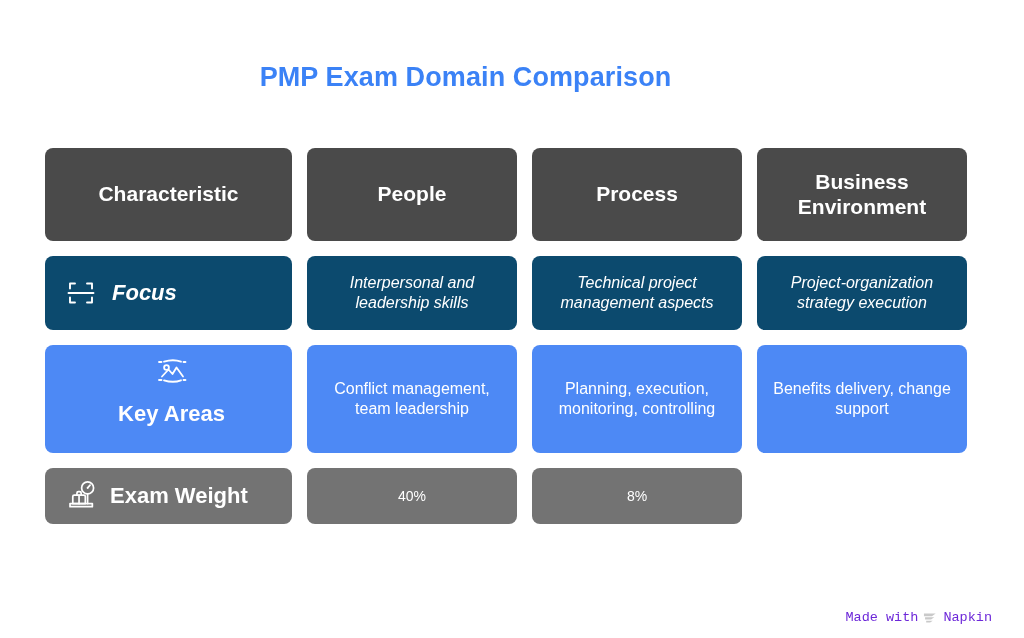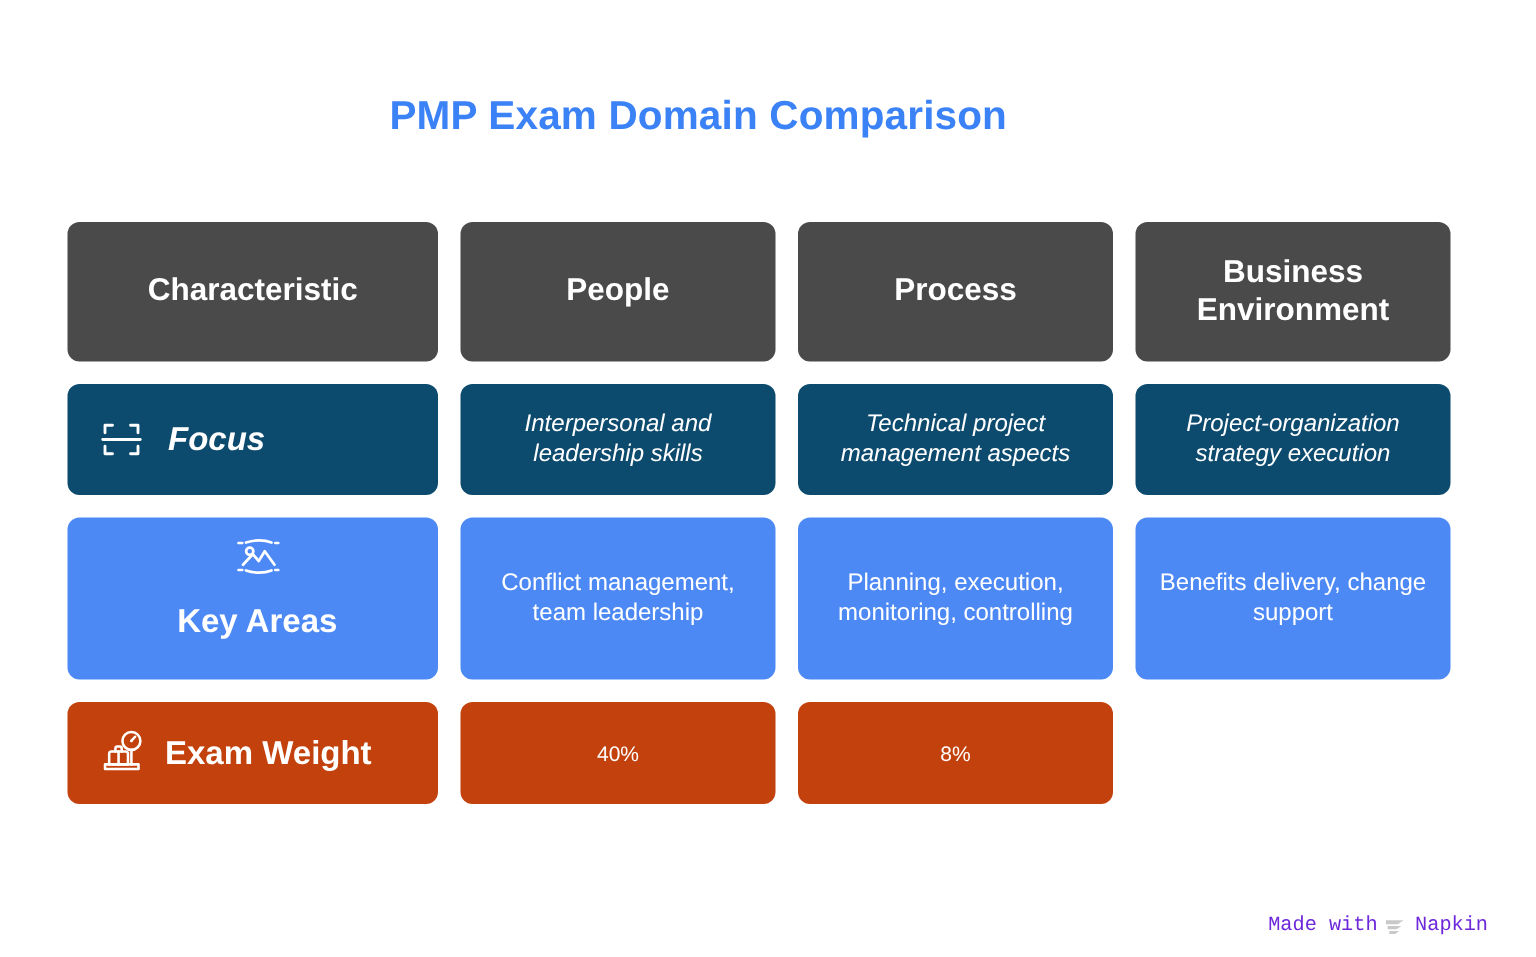--- a/index.html
+++ b/index.html
@@ -59,21 +59,21 @@
     background: #4a4a4a;
     height: 93px;
     font-size: 21px;
     font-weight: bold;
     line-height: 1.18;
   }
 
   
   .row-1 .cell { background: #0c4a6e; height: 74px; font-style: italic; }
   .row-2 .cell { background: #4d89f5; height: 108px; flex-direction: column; }
-  .row-3 .cell { background: #c2410c; height: 68px; }
+  .row-3 .cell { background: #737373; height: 56px; }
 
   .row-1 .cell, .row-2 .cell {
     font-size: 16px;
     line-height: 1.28;
     font-weight: 400;
   }
   .row-3 .cell {
     font-size: 14px;
     font-weight: 400;
   }

